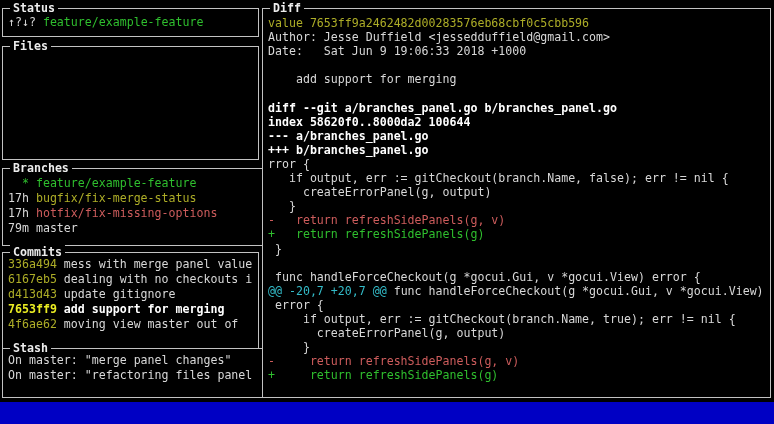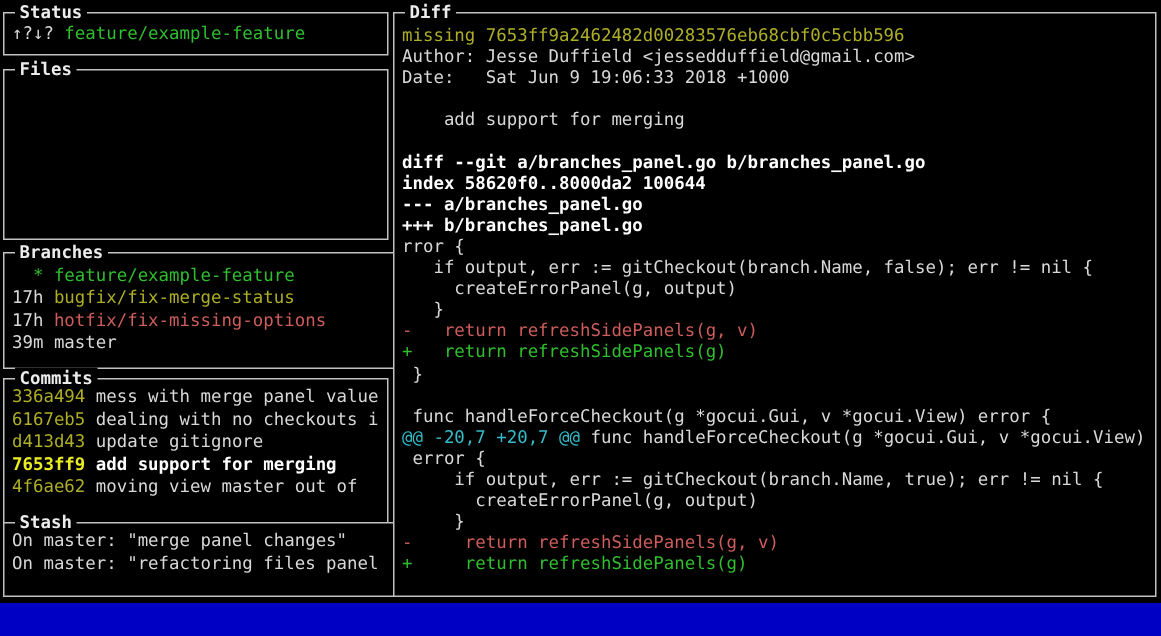--- a/index.html
+++ b/index.html
@@ -57,21 +57,21 @@
     <span class="ptitle">Files</span>
     <div class="pbody" id="files-list"></div>
   </div>
 
   <div class="panel branches">
     <span class="ptitle">Branches</span>
     <div class="pbody" id="branches-list">
         <div class="line"><span class="c-green">  * </span><span class="c-green">feature/example-feature</span></div>
         <div class="line"><span class="c-white">17h </span><span class="c-yellow">bugfix/fix-merge-status</span></div>
         <div class="line"><span class="c-white">17h </span><span class="c-red">hotfix/fix-missing-options</span></div>
-        <div class="line"><span class="c-white">39m </span><span class="c-white">master</span></div>
+        <div class="line"><span class="c-white">79m </span><span class="c-white">master</span></div>
       </div>
   </div>
 
   <div class="panel commits">
     <span class="ptitle">Commits</span>
     <div class="pbody" id="commits-list">
         <div class="line"><span class="c-yellow">336a494 </span><span class="c-white">mess with merge panel value</span></div>
         <div class="line"><span class="c-yellow">6167eb5 </span><span class="c-white">dealing with no checkouts i</span></div>
         <div class="line"><span class="c-yellow">d413d43 </span><span class="c-white">update gitignore</span></div>
         <div class="line"><span class="c-byellow">7653ff9 </span><span class="c-bwhite">add support for merging</span></div>
@@ -83,21 +83,21 @@
     <span class="ptitle">Stash</span>
     <div class="pbody" id="stash-list">
         <div class="line"><span class="c-white">On master: "merge panel changes"</span></div>
         <div class="line"><span class="c-white">On master: "refactoring files panel</span></div>
       </div>
   </div>
 
   <div class="panel diff">
     <span class="ptitle">Diff</span>
     <div class="pbody" id="diff-lines">
-        <div class="line"><span class="c-yellow">missing 7653ff9a2462482d00283576eb68cbf0c5cbb596</span></div>
+        <div class="line"><span class="c-yellow">value 7653ff9a2462482d00283576eb68cbf0c5cbb596</span></div>
         <div class="line"><span class="c-white">Author: Jesse Duffield &lt;jessedduffield@gmail.com&gt;</span></div>
         <div class="line"><span class="c-white">Date:   Sat Jun 9 19:06:33 2018 +1000</span></div>
         <div class="line">&nbsp;</div>
         <div class="line"><span class="c-white">    add support for merging</span></div>
         <div class="line">&nbsp;</div>
         <div class="line"><span class="c-bwhite">diff --git a/branches_panel.go b/branches_panel.go</span></div>
         <div class="line"><span class="c-bwhite">index 58620f0..8000da2 100644</span></div>
         <div class="line"><span class="c-bwhite">--- a/branches_panel.go</span></div>
         <div class="line"><span class="c-bwhite">+++ b/branches_panel.go</span></div>
         <div class="line"><span class="c-white">rror {</span></div>

